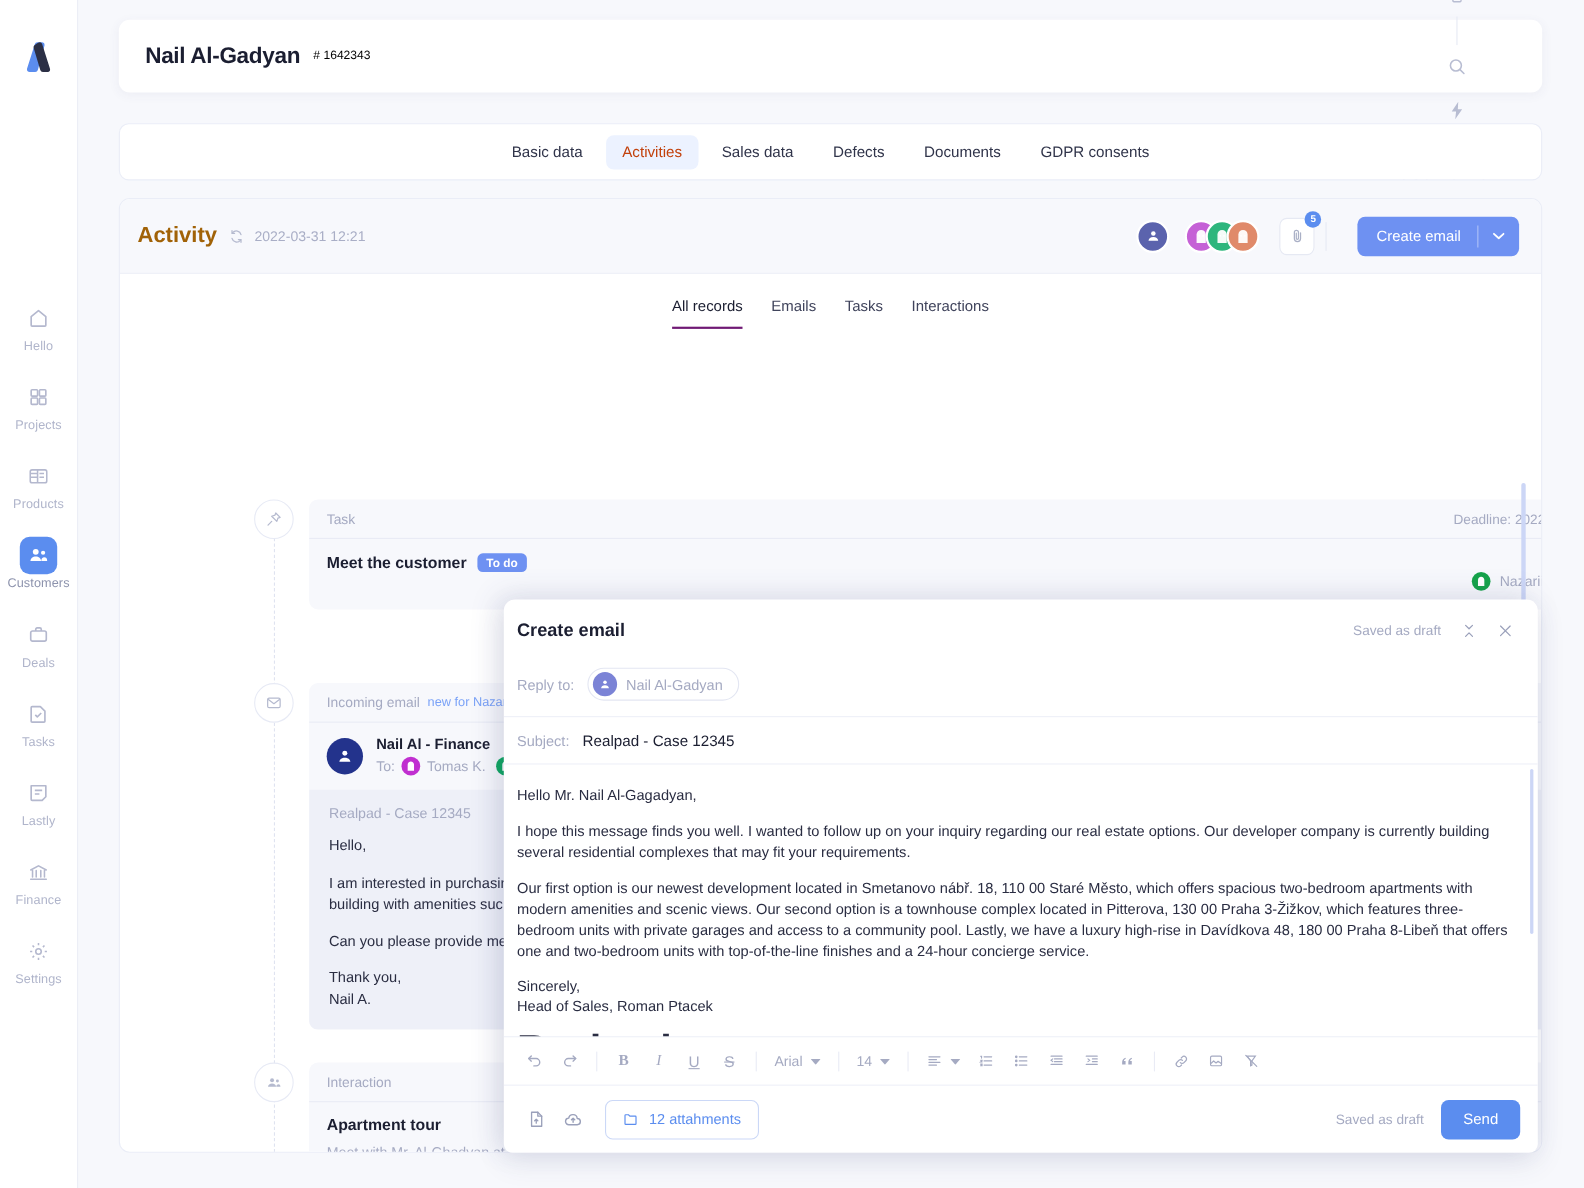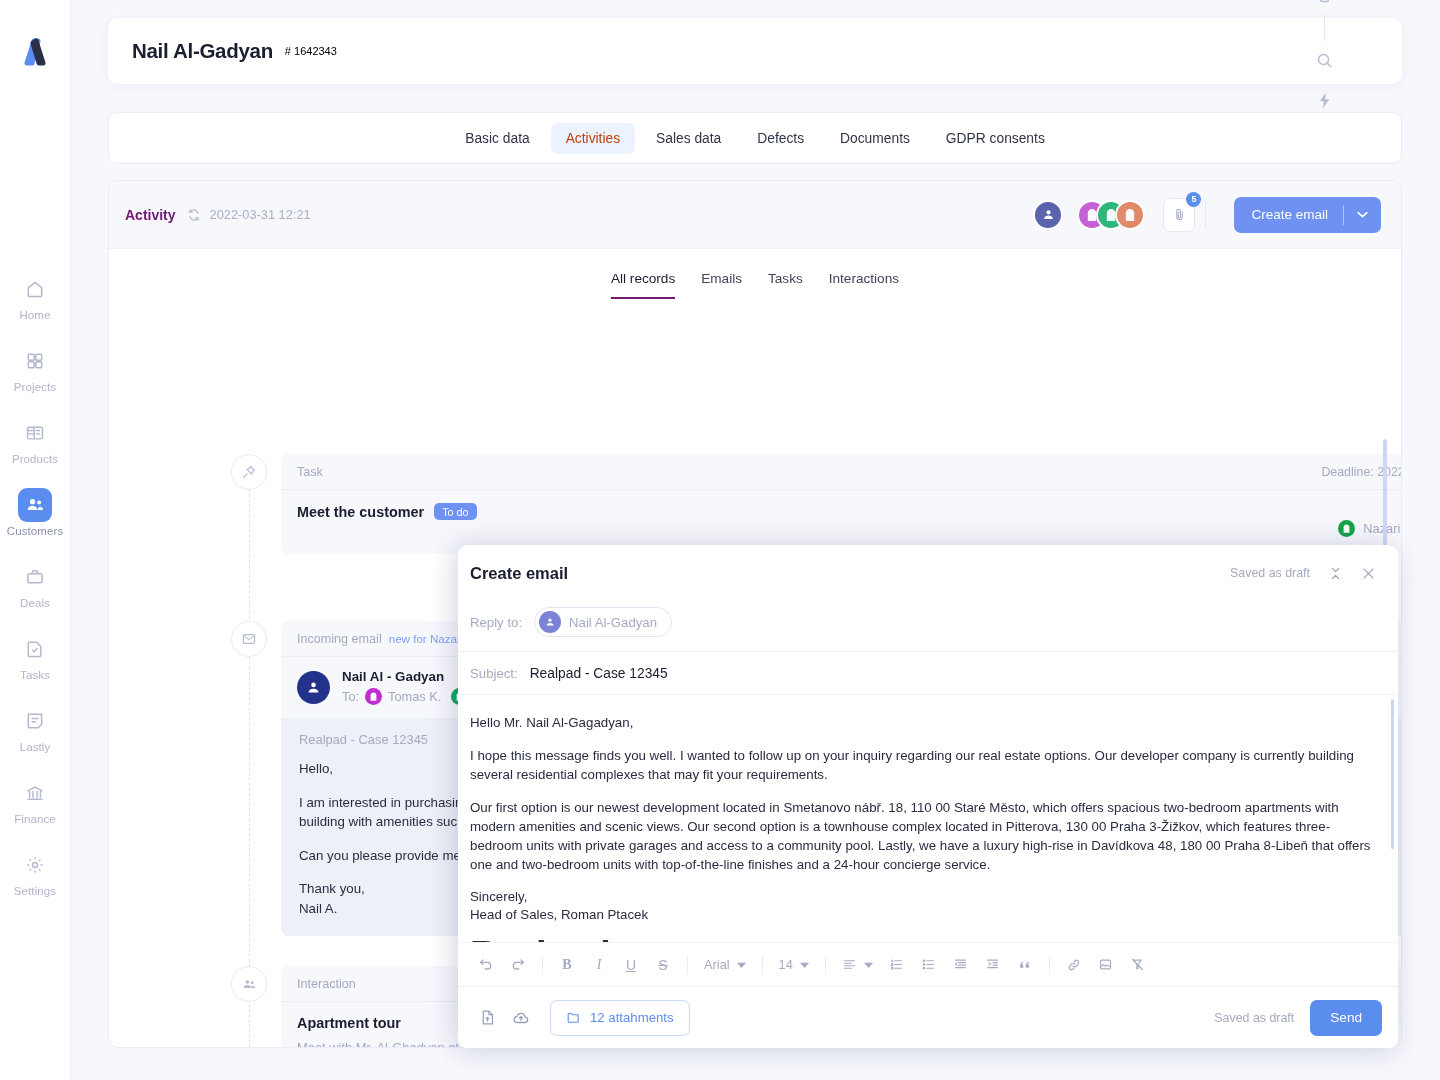--- a/index.html
+++ b/index.html
@@ -56,21 +56,21 @@
 
   
   .activity-card {
     position: absolute; left: 108px; top: 180px; width: 1294px; height: 868px;
     background: #fff; border: 1px solid #eaedf7; border-radius: 10px; overflow: hidden;
   }
   .activity-head {
     height: 68px; background: #f7f8fc; border-bottom: 1px solid #eef0f8;
     display: flex; align-items: center; padding: 0 20px 0 16px;
   }
-  .activity-title { font-size: 14px; font-weight: 700; color: #701a75; }
+  .activity-title { font-size: 20px; font-weight: 700; color: #a16207; }
   .sync-icon { margin-left: 11px; color: #b5bacf; display: flex; align-items: center; }
   .activity-date { margin-left: 9px; font-size: 12.8px; color: #a9aec6; }
   .act-right { margin-left: auto; display: flex; align-items: center; }
   .ava { width: 30px; height: 30px; border-radius: 50%; display: flex; align-items: center; justify-content: center; color: #fff; border: 2px solid #fff; }
   .ava-single { background: #5b63ad; margin-right: 14px; }
   .ava-stack { display: flex; }
   .ava-stack .ava + .ava { margin-left: -11px; }
   .clip-btn {
     position: relative; width: 32px; height: 34px; margin-left: 18px;
     border: 1px solid #e6e9f3; border-radius: 7px; background: #fff;
@@ -107,21 +107,21 @@
   .rec-head {
     height: 36px; display: flex; align-items: center; padding: 0 16px;
     border-bottom: 1px solid #e9ebf5; font-size: 12.6px; color: #a5aac2;
   }
   .rec-badge-new { color: #7aa2f7; font-size: 11.6px; margin-left: 7px; }
   .rec-head-right { margin-left: auto; font-size: 12.4px; color: #a5aac2; }
   .rec-body { padding: 13px 16px 17px 16px; }
   .rec-title { font-size: 14.4px; font-weight: 700; color: #1b1e31; display: flex; align-items: center; }
   .pill-todo {
     margin-left: 10px; background: #6e91f2; color: #fff; font-size: 10.8px;
-    padding: 2.5px 8px; border-radius: 5px; font-weight: 400;
+    padding: 2.5px 8px; border-radius: 5px; font-weight: 700;
   }
   .rec-desc { margin-top: 9px; font-size: 12.9px; color: #a5aac2; }
   .rec-assignee { margin-left: auto; display: flex; align-items: center; gap: 8px; font-size: 12.8px; color: #a5aac2; }
 
   .today-label { position: absolute; left: 0; width: 1294px; text-align: center; font-size: 12.8px; color: #a5aac2; }
 
   .mail-sender { display: flex; align-items: center; gap: 12px; padding: 12px 16px 13px 16px; }
   .ava-lg { width: 33px; height: 33px; border-radius: 50%; background: #23338c; display: flex; align-items: center; justify-content: center; color: #fff; }
   .ms-name { font-size: 13.4px; font-weight: 700; color: #1b1e31; }
   .ms-to { display: flex; align-items: center; gap: 6px; font-size: 12.8px; color: #a5aac2; margin-top: 4px; }
@@ -204,21 +204,21 @@
       </svg>
     </div>
 
     <div class="nav">
       <div class="nav-item">
         <span class="nav-icon">
           <svg width="20" height="20" viewBox="0 0 24 24" fill="none" stroke="currentColor" stroke-width="1.8" stroke-linecap="round" stroke-linejoin="round">
               <path d="M4 10.5 12 4l8 6.5V20a1 1 0 0 1-1 1H5a1 1 0 0 1-1-1z"></path>
             </svg>
         </span>
-        <span class="nav-label">Home</span>
+        <span class="nav-label">Hello</span>
       </div>
       <div class="nav-item">
         <span class="nav-icon">
           <svg width="20" height="20" viewBox="0 0 24 24" fill="none" stroke="currentColor" stroke-width="1.8">
               <rect x="4" y="4" width="7" height="7" rx="1"></rect>
               <rect x="13" y="4" width="7" height="7" rx="1"></rect>
               <rect x="4" y="13" width="7" height="7" rx="1"></rect>
               <rect x="13" y="13" width="7" height="7" rx="1"></rect>
             </svg>
         </span>
@@ -472,21 +472,21 @@
 
         </div>
         <div class="mail-sender">
           <span class="ava-lg">
             <svg width="17" height="17" viewBox="0 0 24 24" fill="currentColor">
                 <circle cx="12" cy="8.3" r="3.2"></circle>
                 <path d="M5 19.2c0-3.3 3.1-5.3 7-5.3s7 2 7 5.3z"></path>
               </svg>
           </span>
           <div>
-            <div class="ms-name">Nail Al - Gadyan</div>
+            <div class="ms-name">Nail Al - Finance</div>
             <div class="ms-to">
               <span>To:</span>
               <span class="ava-xs" style="background:#c02fd0">
                 <svg width="11" height="11" viewBox="0 0 24 24" fill="currentColor">
                     <path d="M12 3c-3.6 0-6.3 2.7-6.3 6.2V21h12.6V9.2C18.3 5.7 15.6 3 12 3z"></path>
                     <circle cx="9.4" cy="11" r="1.3" fill="#fff"></circle>
                     <circle cx="14.6" cy="11" r="1.3" fill="#fff"></circle>
                   </svg>
               </span>
               <span>Tomas K.</span>

